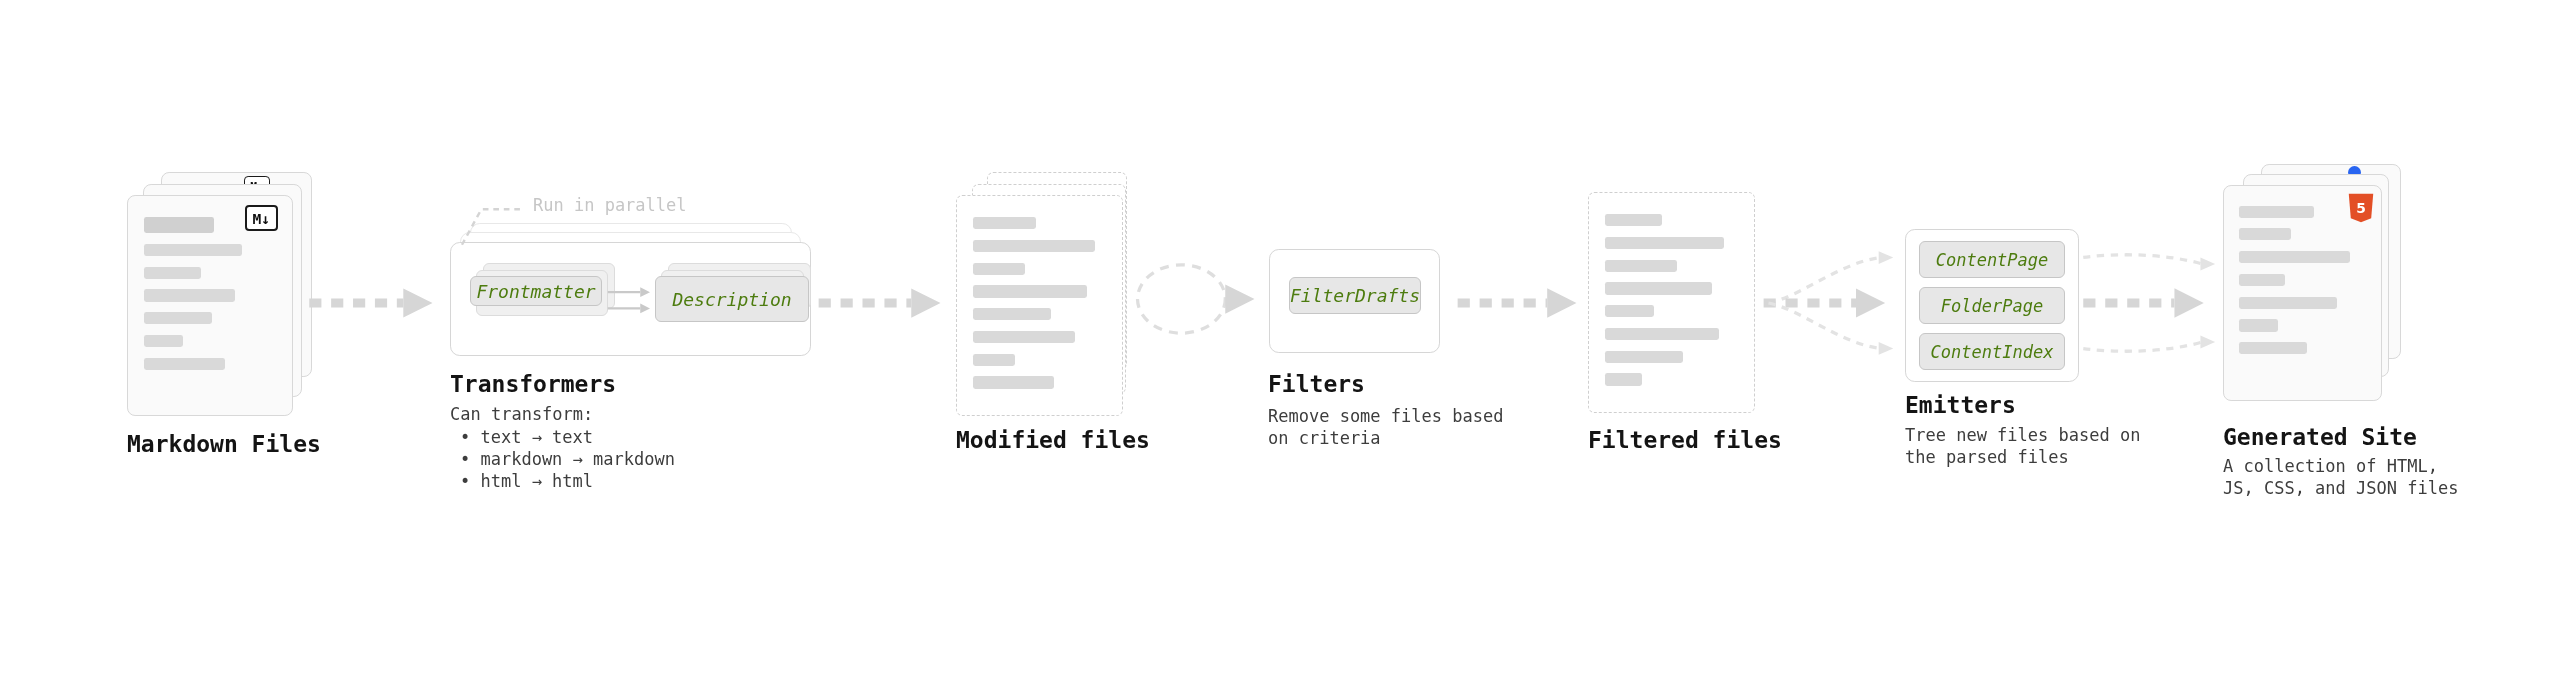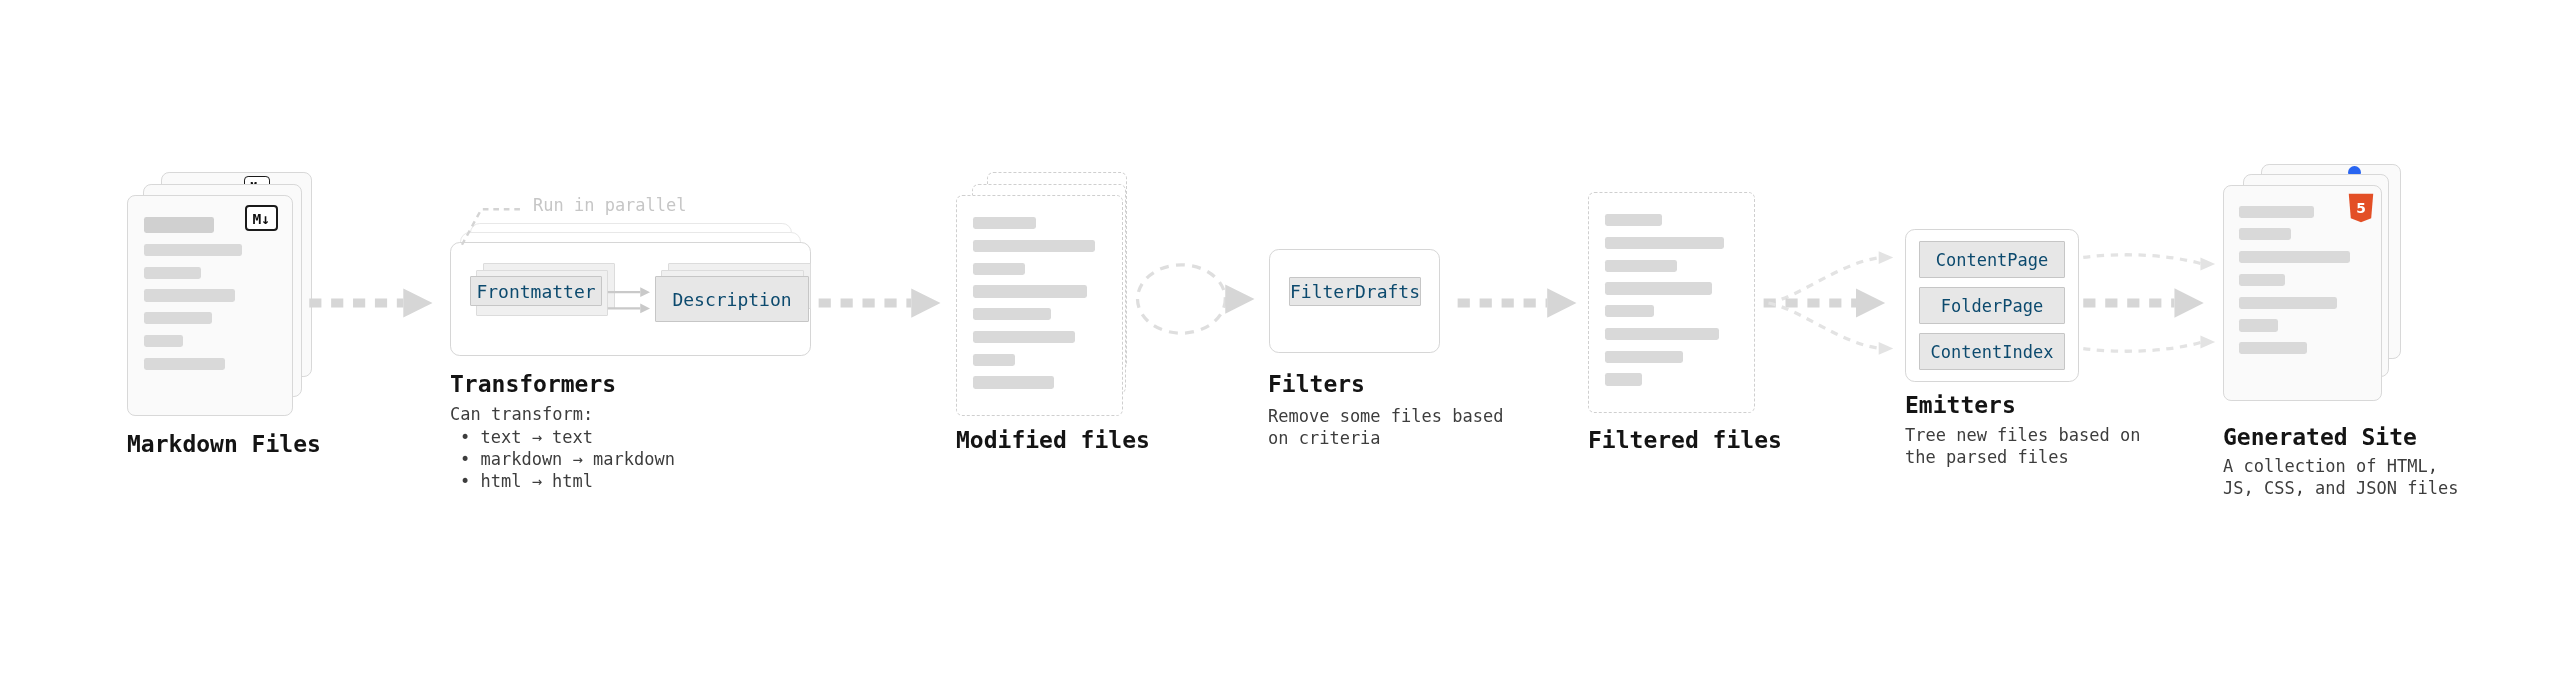--- a/index.html
+++ b/index.html
@@ -8,22 +8,22 @@
   .canvas { position: relative; width: 2576px; height: 681px; overflow: hidden; background: #fff; }
 
   .doc { position: absolute; background: #fafafa; border: 1.6px solid #d8d8d8; border-radius: 8.1px; }
   .doc.dashed { background: #ffffff; border: 1.6px dashed #cfcfcf; border-radius: 6.5px; }
   .bars { padding: 21px 16.3px; display: flex; flex-direction: column; gap: 10.6px; align-items: flex-start; }
   .bar { height: 12.2px; border-radius: 2.4px; background: #d9d9d9; }
 
   .panel { position: absolute; background: #ffffff; border: 1.6px solid #d6d6d6; border-radius: 9.8px; }
   .panel.ghost { border-color: #e8e8e8; }
 
-  .pill { position: absolute; background: #e7e7e7; border: 1.6px solid #c6c6c6; border-radius: 1px;
-          display: flex; align-items: center; justify-content: center; font-size: 18px; color: #0c4a6e; }
+  .pill { position: absolute; background: #e7e7e7; border: 1.6px solid #c6c6c6; border-radius: 6px;
+          display: flex; align-items: center; justify-content: center; font-size: 18px; color: #4d7c0f; font-style: italic; }
   .pill.ghost { background: #f0f0f0; border-color: #dcdcdc; }
 
   .label { position: absolute; font-size: 23px; font-weight: 600; color: #141414; }
   .desc { position: absolute; font-size: 17px; line-height: 1.32; color: #3d3d3d; white-space: pre-line; }
   .callout-text { position: absolute; font-size: 17px; color: #c6c6c6; }
 
   .md-badge { position: absolute; width: 32.5px; height: 26px; border: 2.4px solid #1a1a1a; border-radius: 4.1px;
               background: #fff; display: flex; align-items: center; justify-content: center;
               font-weight: 700; font-size: 14.6px; color: #111; }
   .md-badge.mini { width: 26px; height: 21px; border-width: 1.6px; font-size: 11.4px; }
@@ -107,21 +107,21 @@
     </div>
   </div>
   <div class="label" style="left:956px;top:427px">Modified files</div>
 
   <svg class="arrow" style="left:1131px;top:250px" width="143" height="98" viewBox="0 0 176 120">
     <ellipse cx="62" cy="60" rx="54" ry="42" fill="none" stroke="#dedede" stroke-width="4" stroke-dasharray="11 9"></ellipse>
     <polygon points="116,42 116,78 152,60" fill="#d6d6d6"></polygon>
   </svg>
 
   <div class="panel" style="left:1269px;top:249px;width:171px;height:104px"></div>
-  <div class="pill" style="left:1289px;top:277px;width:132px;height:29px">FilterDrafts</div>
+  <div class="pill" style="left:1289px;top:277px;width:132px;height:37px">FilterDrafts</div>
   <div class="label" style="left:1268px;top:371px">Filters</div>
   <div class="desc" style="left:1268px;top:405px">Remove some files based
 on criteria</div>
 
   <svg class="arrow" style="left:1456px;top:280px" width="127" height="46" viewBox="0 0 156 56">
     <line x1="2" y1="28" x2="112" y2="28" stroke="#d6d6d6" stroke-width="11" stroke-dasharray="15 12"></line>
     <polygon points="112,10 112,46 148,28" fill="#d6d6d6"></polygon>
   </svg>
 
   <div class="doc dashed" style="left:1588px;top:192px;width:167px;height:221px">

